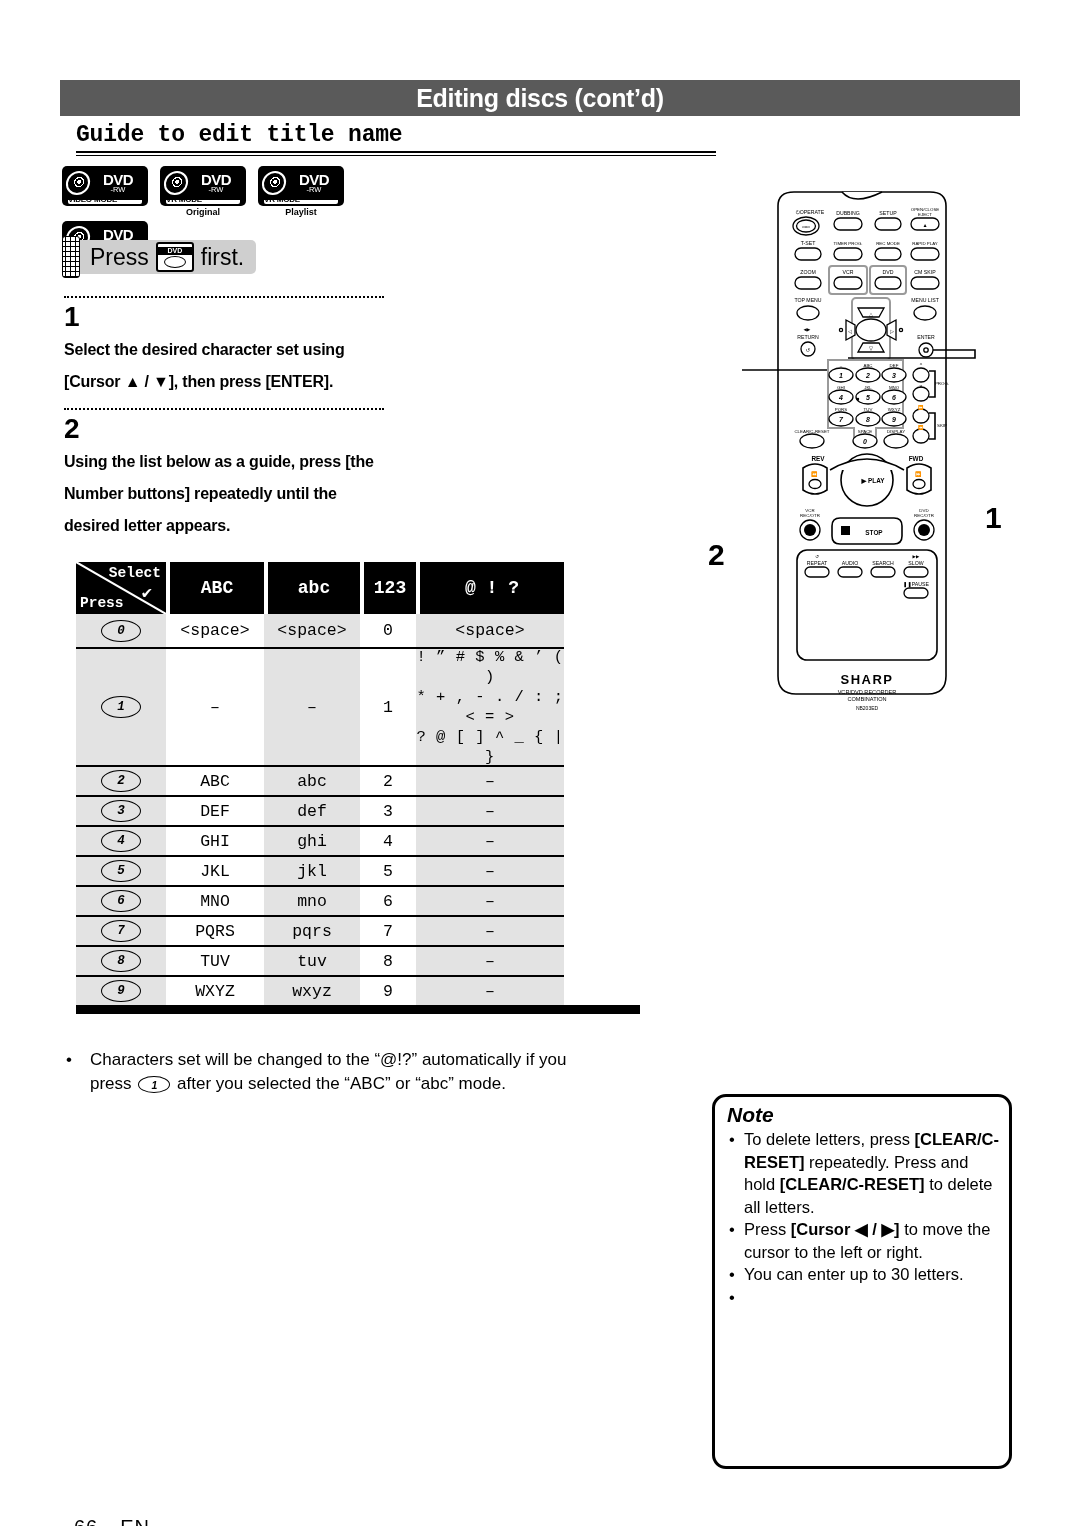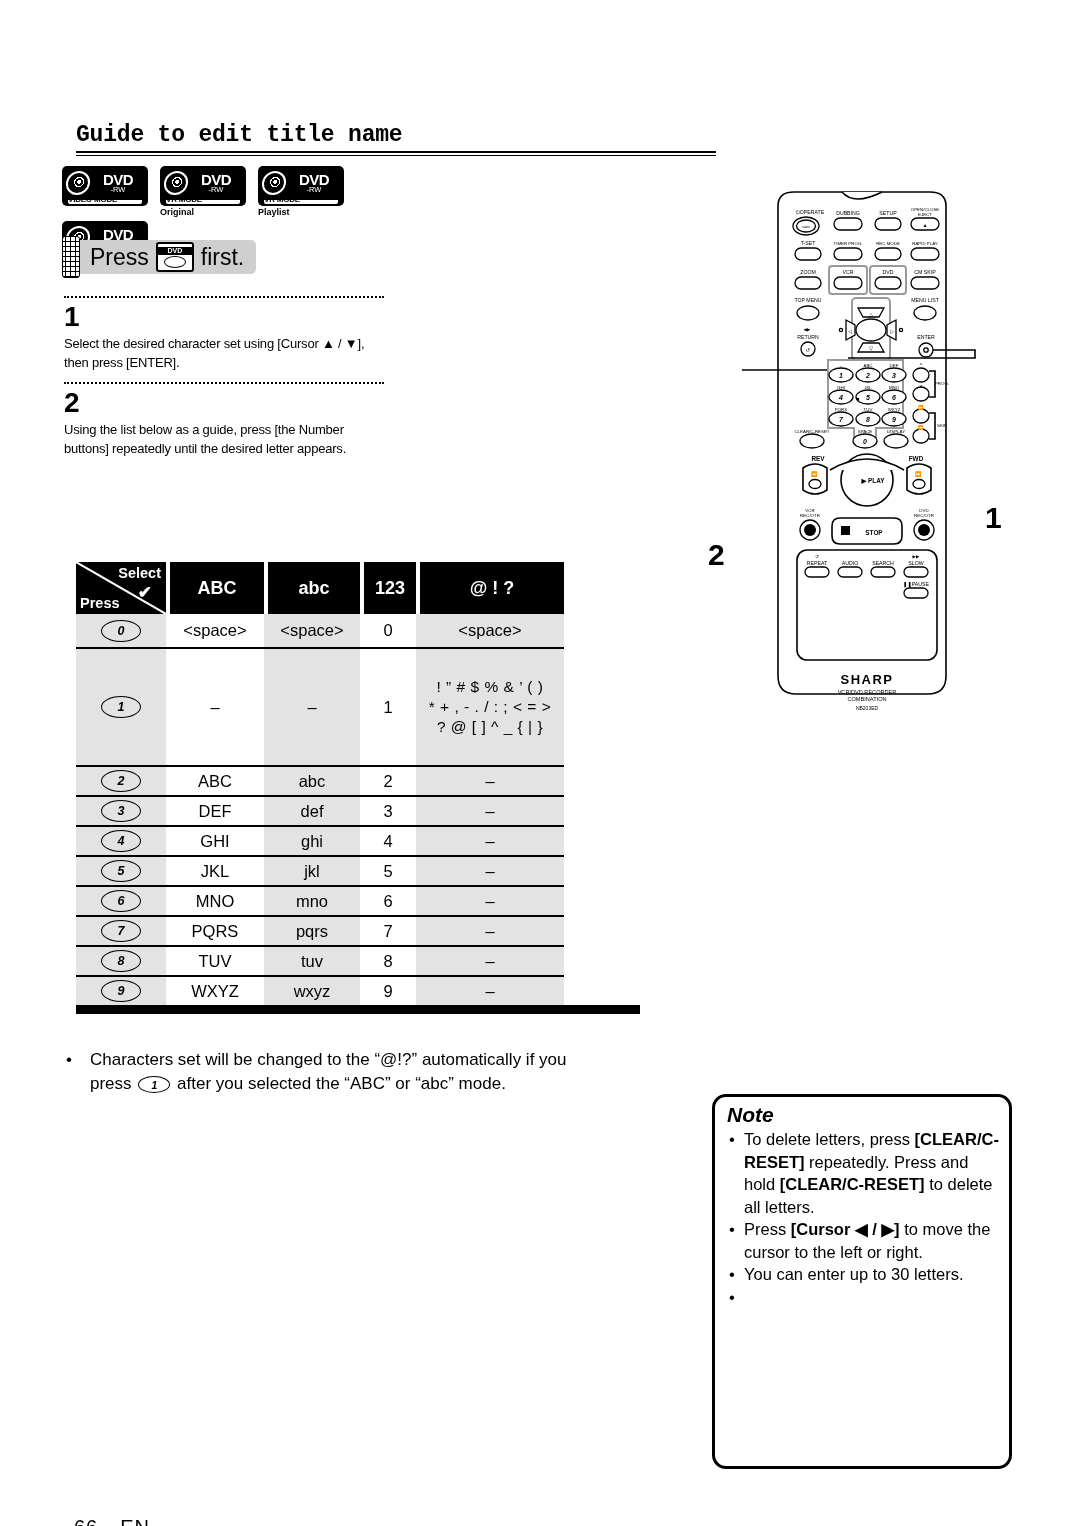--- a/index.html
+++ b/index.html
@@ -36,21 +36,21 @@
   .logo .box{background:#000;color:#fff;border-radius:5px;height:34px;position:relative;
     display:flex;align-items:center;padding-left:4px;box-sizing:border-box;}
   .logo .disc{width:20px;height:20px;border-radius:50%;border:2px solid #fff;
     background:radial-gradient(circle at 55% 45%, #fff 0 2px, #000 2px 4px, #fff 4px 5px, #000 5px 10px);
     flex:0 0 auto;transform:skewX(-6deg);}
   .logo .txt{flex:1;text-align:center;line-height:1;padding-right:2px;}
   .logo .dvd{font-size:15px;font-weight:bold;letter-spacing:-0.5px;display:block;}
   .logo .fmt{font-size:7.5px;font-weight:normal;display:block;margin-top:-1px;}
   .logo .mode{font-size:8px;font-weight:bold;display:block;
     background:#fff;color:#000;border-radius:2px;margin:1px 2px 0 2px;letter-spacing:-0.2px;}
-  .logo .cap{font-size:9px;font-weight:bold;text-align:left;margin-top:1px;}
+  .logo .cap{font-size:9px;font-weight:bold;text-align:center;margin-top:1px;}
 
   
   .pressfirst{position:absolute;left:62px;top:238px;height:38px;display:flex;align-items:center;}
   .pf-remote{width:16px;height:40px;border:1.5px solid #000;border-radius:3px;background:#fff;
     position:relative;margin-right:-6px;z-index:2;
     background-image:
       linear-gradient(#000 1px, transparent 1px),
       linear-gradient(90deg,#000 1px, transparent 1px);
     background-size:5px 5px,5px 5px;background-position:2px 4px;}
   .pf-box{background:#cfcfcf;border-radius:5px;height:34px;display:flex;align-items:center;
@@ -59,25 +59,25 @@
   .pf-btn{width:34px;height:26px;border:2px solid #000;border-radius:3px;background:#fff;
     display:flex;flex-direction:column;align-items:center;justify-content:center;}
   .pf-btn .lbl{font-size:7px;font-weight:bold;background:#000;color:#fff;width:100%;
     text-align:center;line-height:8px;}
   .pf-btn .oval{width:20px;height:10px;border:1.5px solid #000;border-radius:50%;margin-top:1px;}
 
   
   .steps{position:absolute;left:64px;top:296px;width:320px;}
   .dotrule{border-top:2.5px dotted #000;height:0;margin:0 0 4px 0;}
   .stepnum{font-size:28px;font-weight:bold;line-height:30px;margin:2px 0 2px 0;}
-  .steptext{font-size:13px;font-weight:normal;line-height:19px;letter-spacing:-0.2px;}
+  .steptext{font-size:16px;font-weight:bold;line-height:32px;letter-spacing:-0.2px;}
   .step2{margin-top:10px;}
 
   
-  .chartable{position:absolute;left:76px;top:562px;width:564px;}
+  .chartable{position:absolute;left:76px;top:562px;width:564px;font-family:Liberation Mono, monospace;}
   .ct-row{display:flex;}
   .ct-c{box-sizing:border-box;display:flex;align-items:center;justify-content:center;text-align:center;}
   .c0{width:90px;}
   .c1{width:98px;}
   .c2{width:96px;}
   .c3{width:56px;}
   .c4{width:148px;}
   .shade{background:#e3e3e3;}
   .white{background:#ffffff;}
 
@@ -127,20 +127,23 @@
   .callout{position:absolute;font-size:30px;font-weight:bold;}
   .co1{left:285px;top:333px;}
   .co2{left:8px;top:370px;}
 </style>
 </head>
 <body>
 
 <div class="page">
 
 
+  <div class="subband">
+    <span>Editing discs (cont’d)</span>
+  </div>
 
   <div class="secttitle">
     <div class="t">Guide to edit title name</div>
     <div class="rule1"></div>
     <div class="rule2"></div>
   </div>
 
   <div class="logos">
     <div class="logorow">
 

